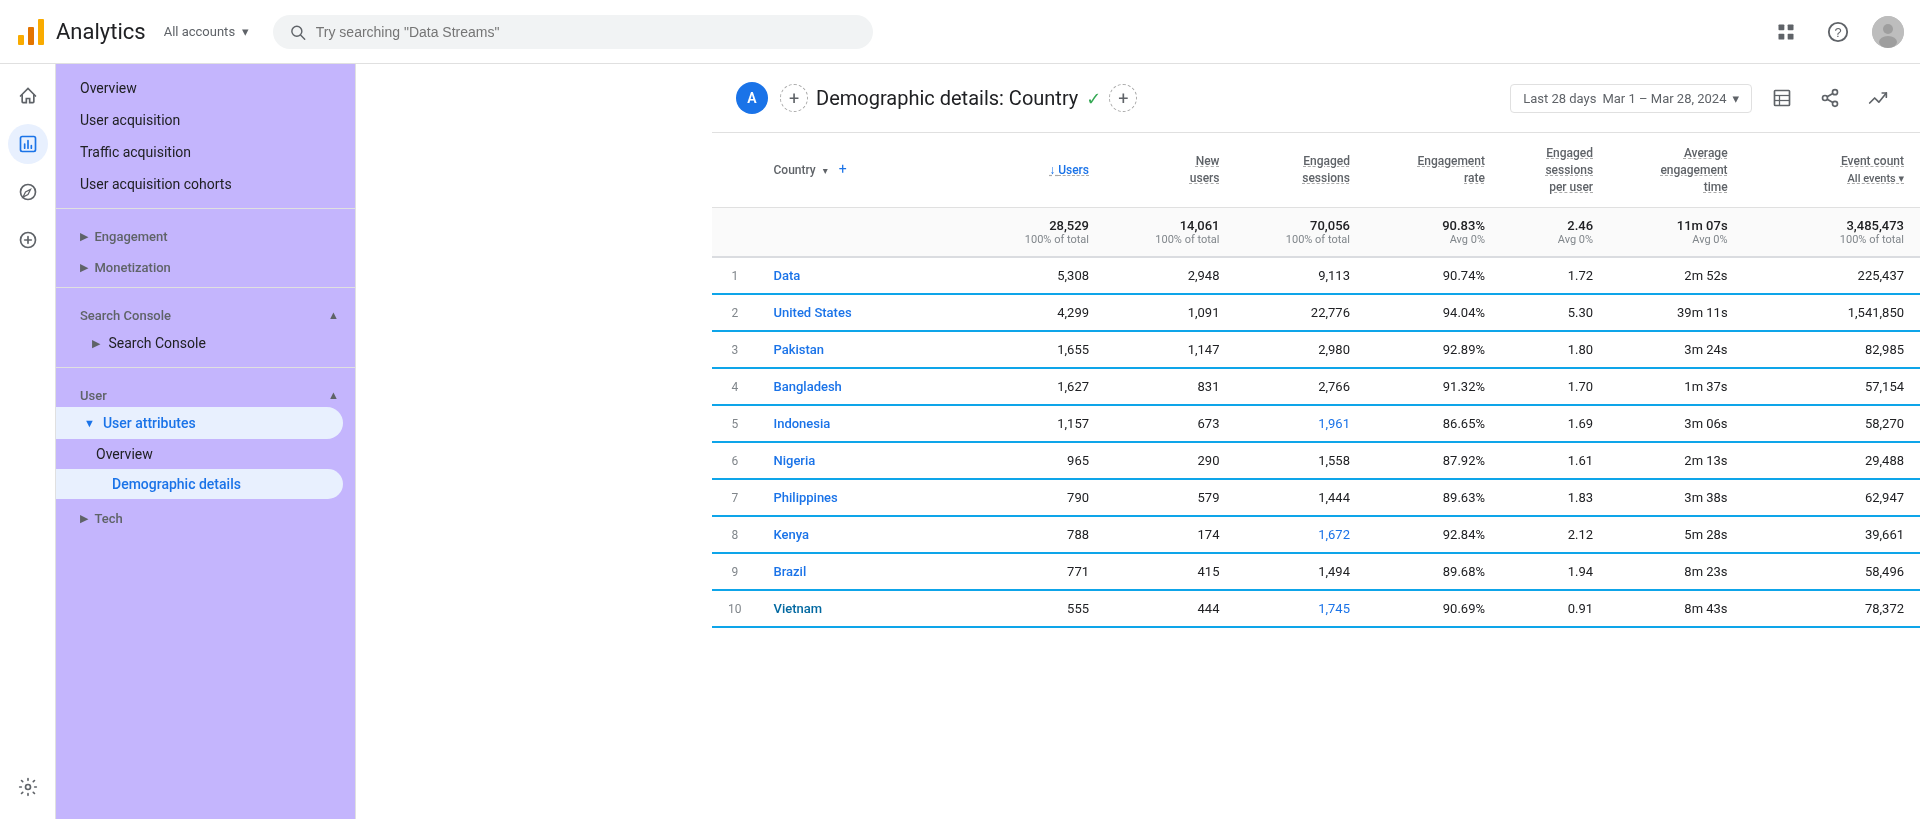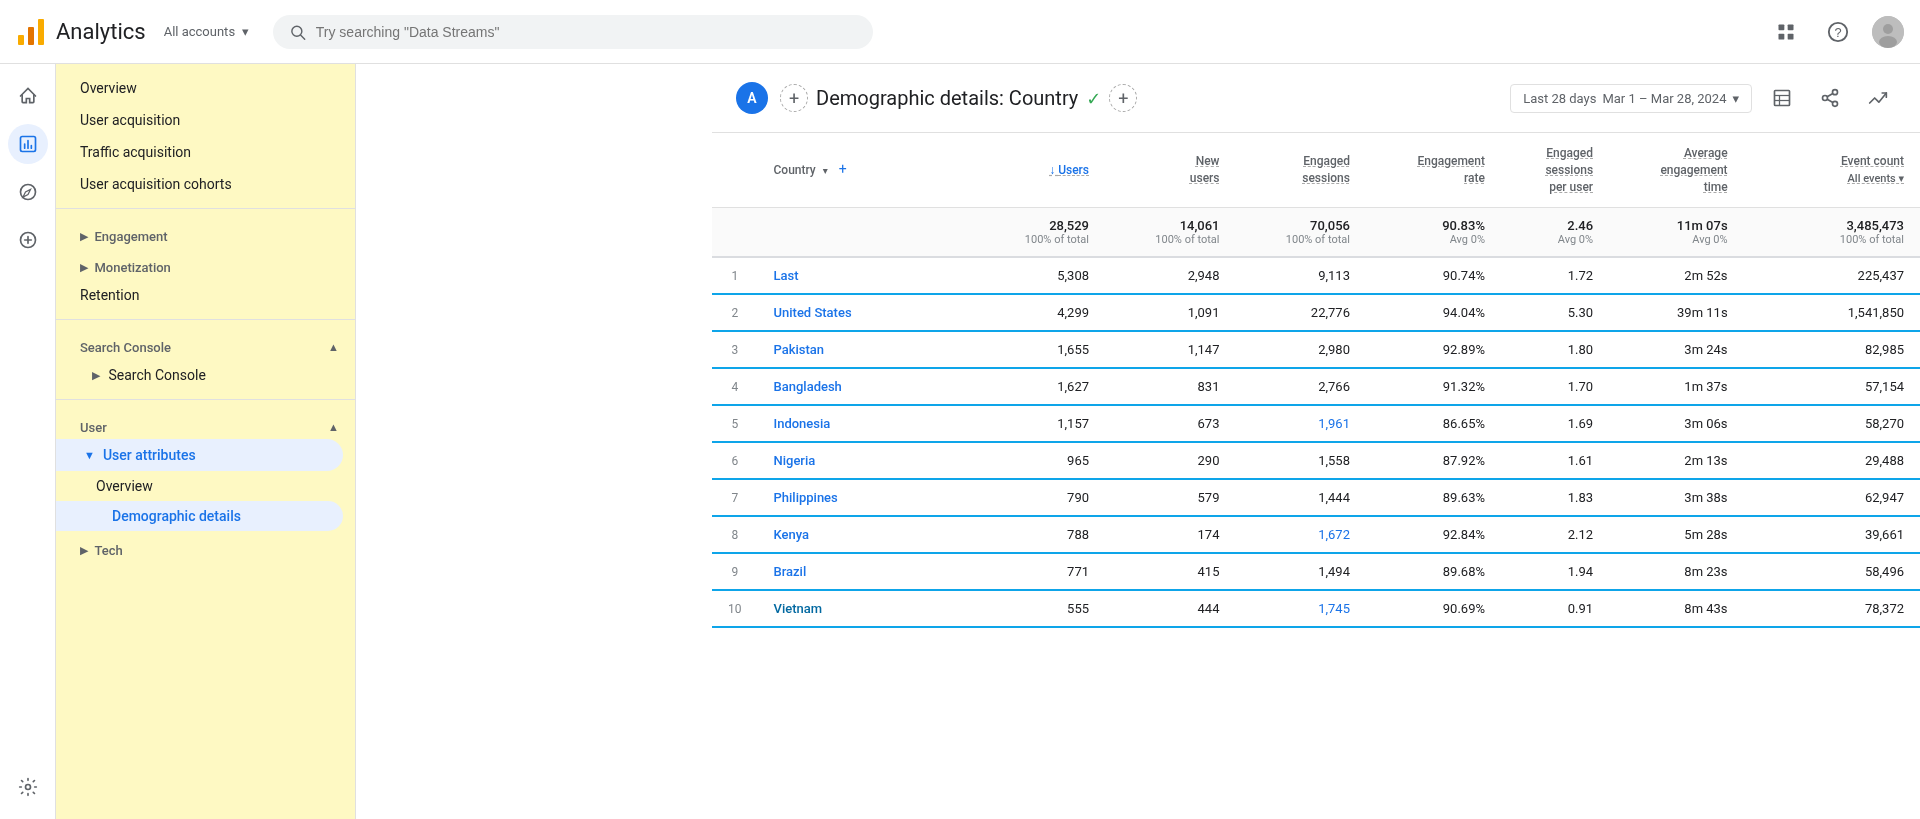--- a/index.html
+++ b/index.html
@@ -37,21 +37,21 @@
     .icon-sidebar-item {
       width: 40px; height: 40px; border-radius: 50%; display: flex;
       align-items: center; justify-content: center; cursor: pointer; color: #5f6368;
     }
     .icon-sidebar-item.active { background: #e8f0fe; color: #1a73e8; }
     .icon-sidebar-item svg { width: 20px; height: 20px; }
     .icon-sidebar-bottom { margin-top: auto; margin-bottom: 12px; }
 
     
     .nav-sidebar {
-      width: 300px; background: #fef9c3; border-right: 1px solid #e0e0e0;
+      width: 300px; background: #c4b5fd; border-right: 1px solid #e0e0e0;
       overflow-y: auto; flex-shrink: 0;
       margin-left: 56px;
       padding-top: 8px;
     }
     .nav-item {
       display: flex; align-items: center; padding: 8px 16px 8px 24px;
       cursor: pointer; font-size: 14px; color: #202124; gap: 8px;
       border-radius: 0 24px 24px 0; margin-right: 12px;
     }
     .nav-item.active { background: #e8f0fe; color: #1a73e8; font-weight: 500; }
@@ -249,23 +249,20 @@
       </span>
     </div>
 
     <div class="nav-section-header">
       <span style="display:flex;align-items:center;gap:6px">
         <span style="font-size:11px;color:#5f6368;">▶</span>
         <span>Monetization</span>
       </span>
     </div>
 
-    <div class="nav-item">
-      <span>Retention</span>
-    </div>
 
     <div class="nav-section-divider"></div>
 
     <div class="nav-section-header">
       <span>Search Console</span>
       <span style="font-size:11px;">▲</span>
     </div>
     <div class="nav-item" style="padding-left:36px;">
       <span style="font-size:11px;color:#5f6368;">▶</span>
       <span>Search Console</span>
@@ -407,21 +404,21 @@
                 <div class="totals-val">11m 07s</div>
                 <div class="totals-sub">Avg 0%</div>
               </td>
   <td>
                 <div class="totals-val">3,485,473</div>
                 <div class="totals-sub">100% of total</div>
               </td>
 </tr>
             <tr>
     <td>1</td>
-    <td style="color:#1a73e8;font-weight:500;">Last</td>
+    <td style="color:#1a73e8;font-weight:500;">Data</td>
     <td class="">5,308</td>
     <td>2,948</td>
     <td class="">9,113</td>
     <td>90.74%</td>
     <td>1.72</td>
     <td>2m 52s</td>
     <td>225,437</td>
   </tr>
             <tr>
     <td>2</td>

